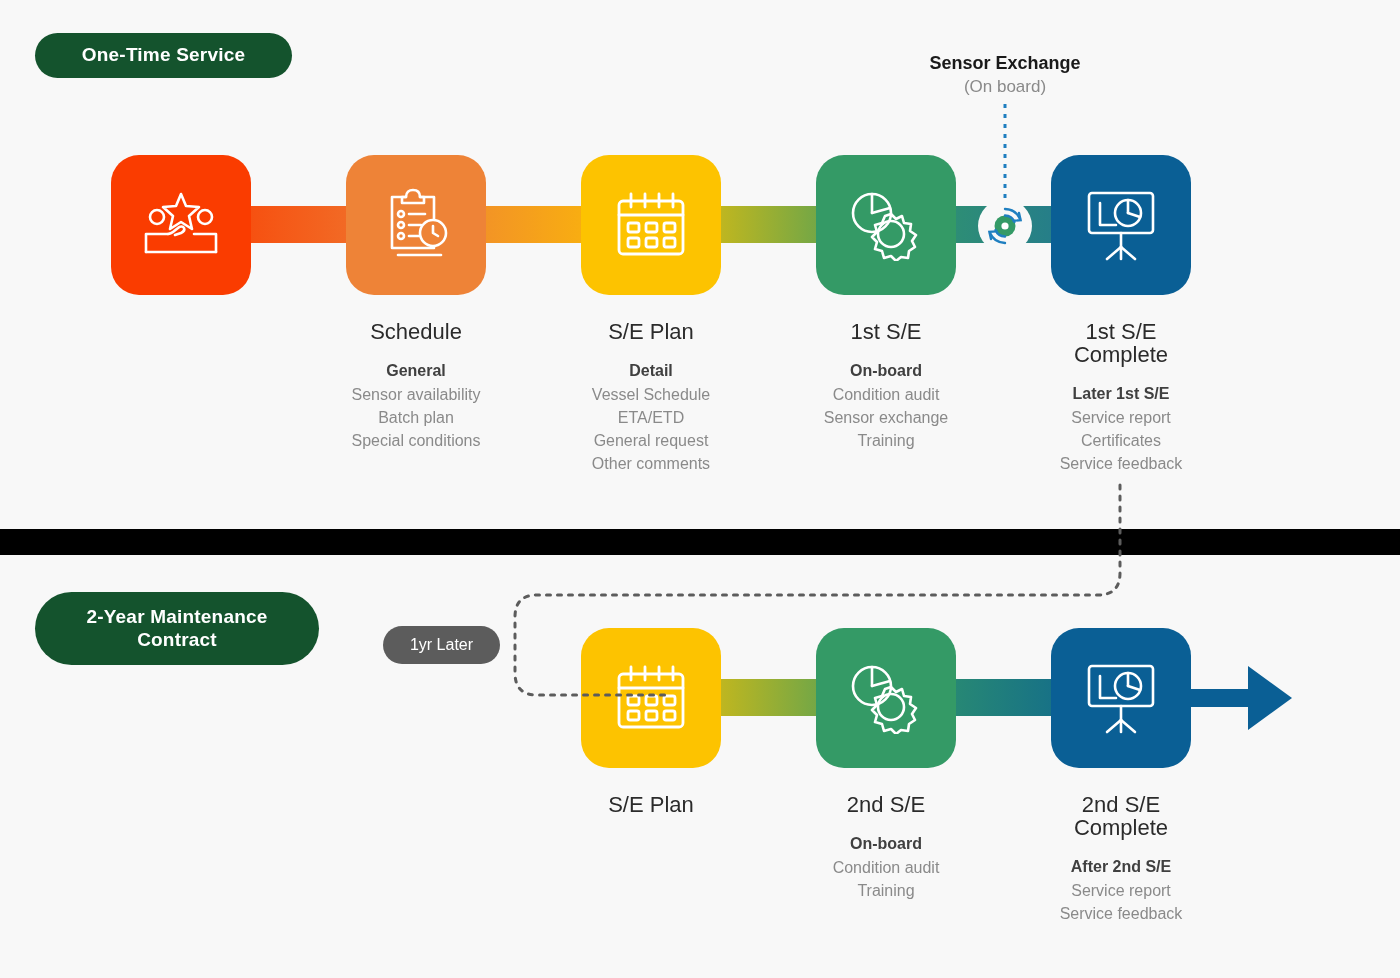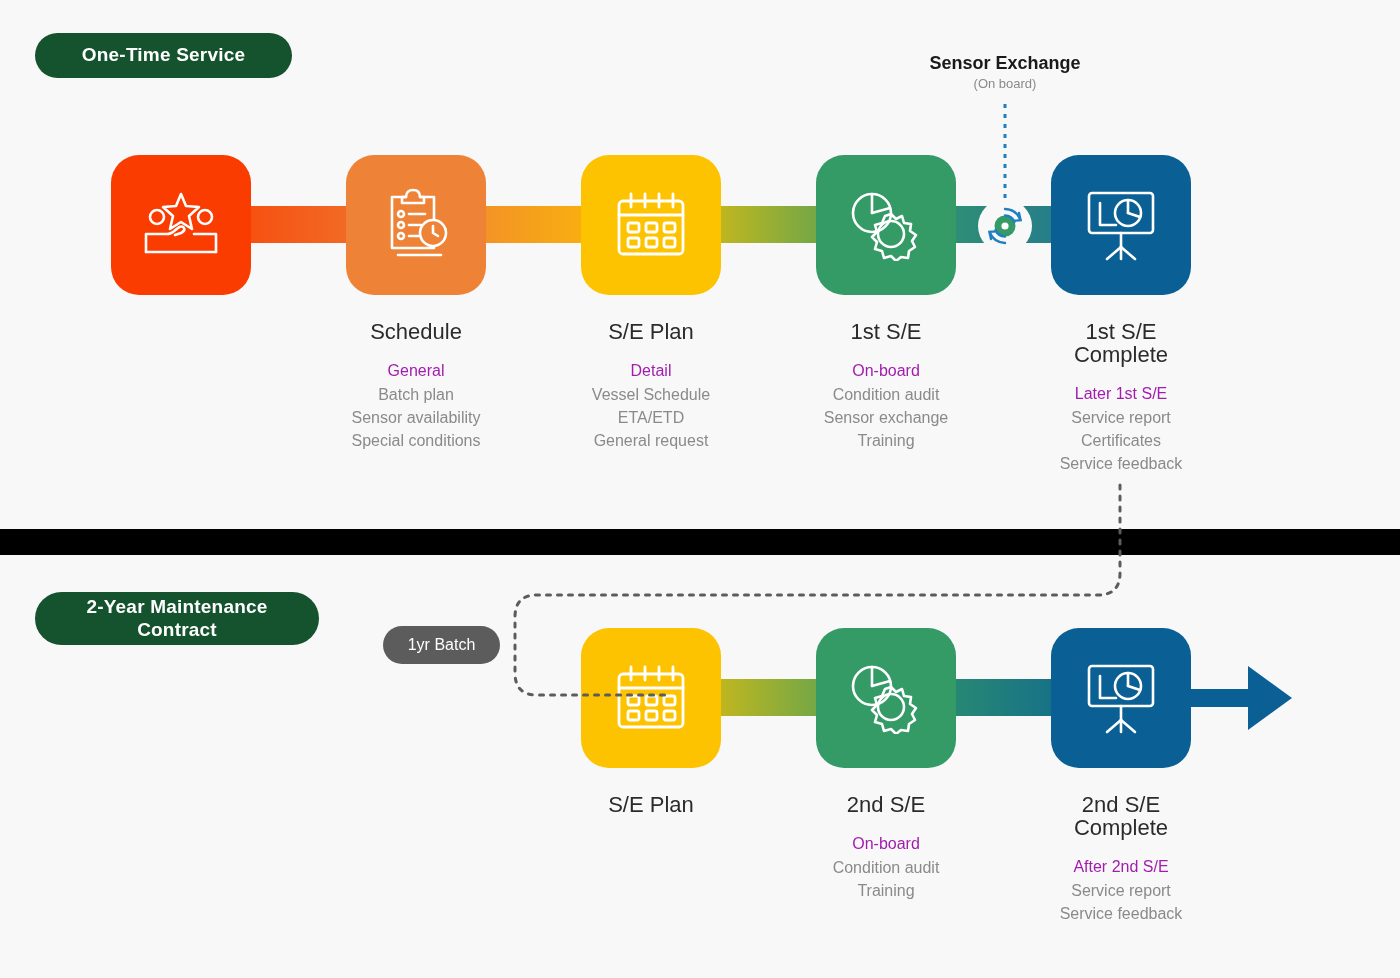--- a/index.html
+++ b/index.html
@@ -32,21 +32,21 @@
     line-height: 1.2;
     letter-spacing: .2px;
   }
   #badge-one-time {
     left: 35px; top: 33px;
     width: 257px; height: 45px;
     font-size: 19px;
   }
   #badge-two-year {
     left: 35px; top: 592px;
-    width: 284px; height: 53px;
+    width: 284px; height: 73px;
     font-size: 19px;
     padding: 0 10px;
     box-sizing: border-box;
   }
 
   
   #divider {
     position: absolute;
     left: 0; top: 529px;
     width: 1400px; height: 26px;
@@ -107,22 +107,22 @@
   }
   .caption .title { display: block; padding-bottom: 2px; white-space: pre-line; }
 
   .detail {
     margin-top: 14px;
     font-size: 16px;
     line-height: 1.44;
     color: #8a8a8a;
   }
   .detail .head {
-    color: #a21caf;
-    font-weight: normal;
+    color: #404040;
+    font-weight: bold;
     display: block;
     padding-bottom: 1px;
   }
   .detail .item { display: block; }
 
   
   #cap-contact   { left: 51px;   top: 320px; }
   #cap-schedule  { left: 286px;  top: 320px; }
   #cap-se-plan   { left: 521px;  top: 320px; }
   #cap-1st-se    { left: 756px;  top: 320px; }
@@ -142,21 +142,21 @@
   }
   #sensor-callout .line1 {
     display: block;
     font-size: 18px;
     font-weight: bold;
     color: #1a1a1a;
     line-height: 1.3;
   }
   #sensor-callout .line2 {
     display: block;
-    font-size: 13px;
+    font-size: 17px;
     color: #8a8a8a;
     line-height: 1.4;
   }
   #sensor-dotted {
     position: absolute;
     left: 1000px; top: 104px;
     width: 10px; height: 96px;
   }
   #sensor-badge {
     position: absolute;
@@ -355,44 +355,45 @@
     <g fill="none" stroke="#1f7fc0" stroke-width="2.4" stroke-linecap="round">
       <path d="M27 10 A17 17 0 0 1 42 20"></path>
       <path d="M27 44 A17 17 0 0 1 12 34"></path>
       <path d="M41 14 L42.6 21.2 L35.4 21.6"></path>
       <path d="M13 40 L11.4 32.8 L18.6 32.4"></path>
       <path d="M27 16.5 A10.5 10.5 0 0 1 36.5 23"></path>
       <path d="M27 37.5 A10.5 10.5 0 0 1 17.5 31"></path>
     </g>
   </svg>
 
-  <div id="pill-1yr">1yr Batch</div>
+  <div id="pill-1yr">1yr Later</div>
 
   <svg id="loop-path" viewBox="0 0 650 230">
     <path d="M625 7 L625 95 Q625 117 603 117 L42 117 Q20 117 20 139 L20 195 Q20 217 42 217 L175 217" fill="none" stroke="#5c5c5c" stroke-width="3" stroke-dasharray="4 7" stroke-linecap="round"></path>
   </svg>
 
 
   <div class="caption" id="cap-schedule">
     <span class="title">Schedule</span>
     <div class="detail">
       <span class="head">General</span>
+      <span class="item">Sensor availability</span>
       <span class="item">Batch plan</span>
-      <span class="item">Sensor availability</span>
       <span class="item">Special conditions</span>
     </div>
   </div>
 
   <div class="caption" id="cap-se-plan">
     <span class="title">S/E Plan</span>
     <div class="detail">
       <span class="head">Detail</span>
       <span class="item">Vessel Schedule</span>
       <span class="item">ETA/ETD</span>
       <span class="item">General request</span>
+      <span class="item">Other comments</span>
     </div>
   </div>
 
   <div class="caption" id="cap-1st-se">
     <span class="title">1st S/E</span>
     <div class="detail">
       <span class="head">On-board</span>
       <span class="item">Condition audit</span>
       <span class="item">Sensor exchange</span>
       <span class="item">Training</span>

